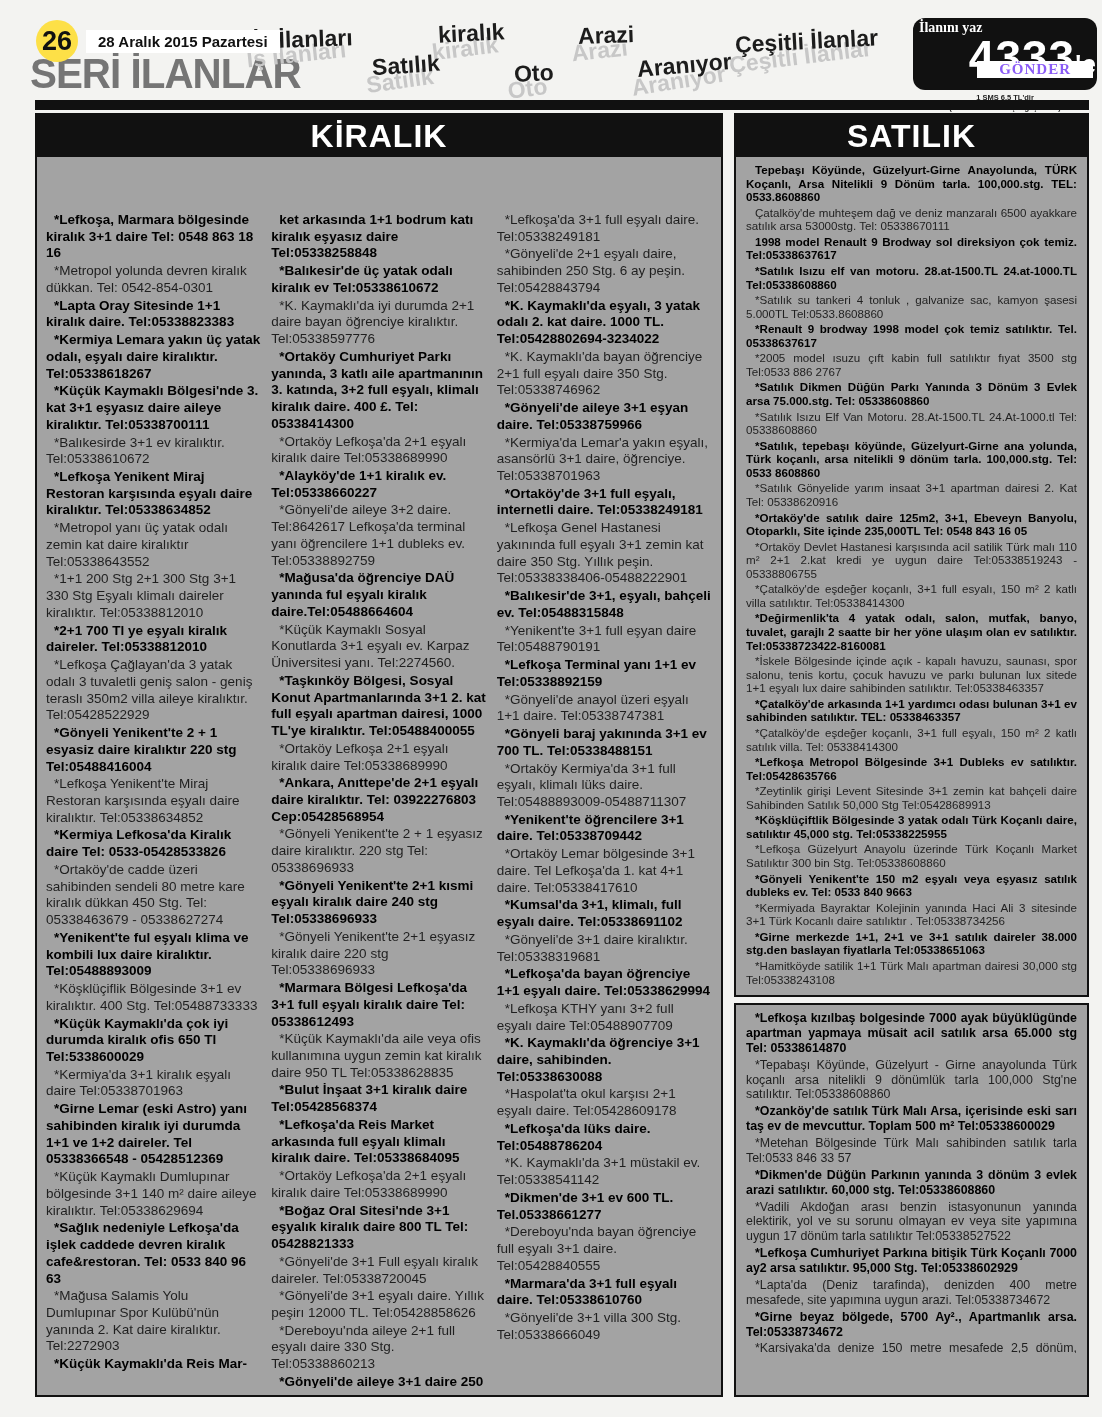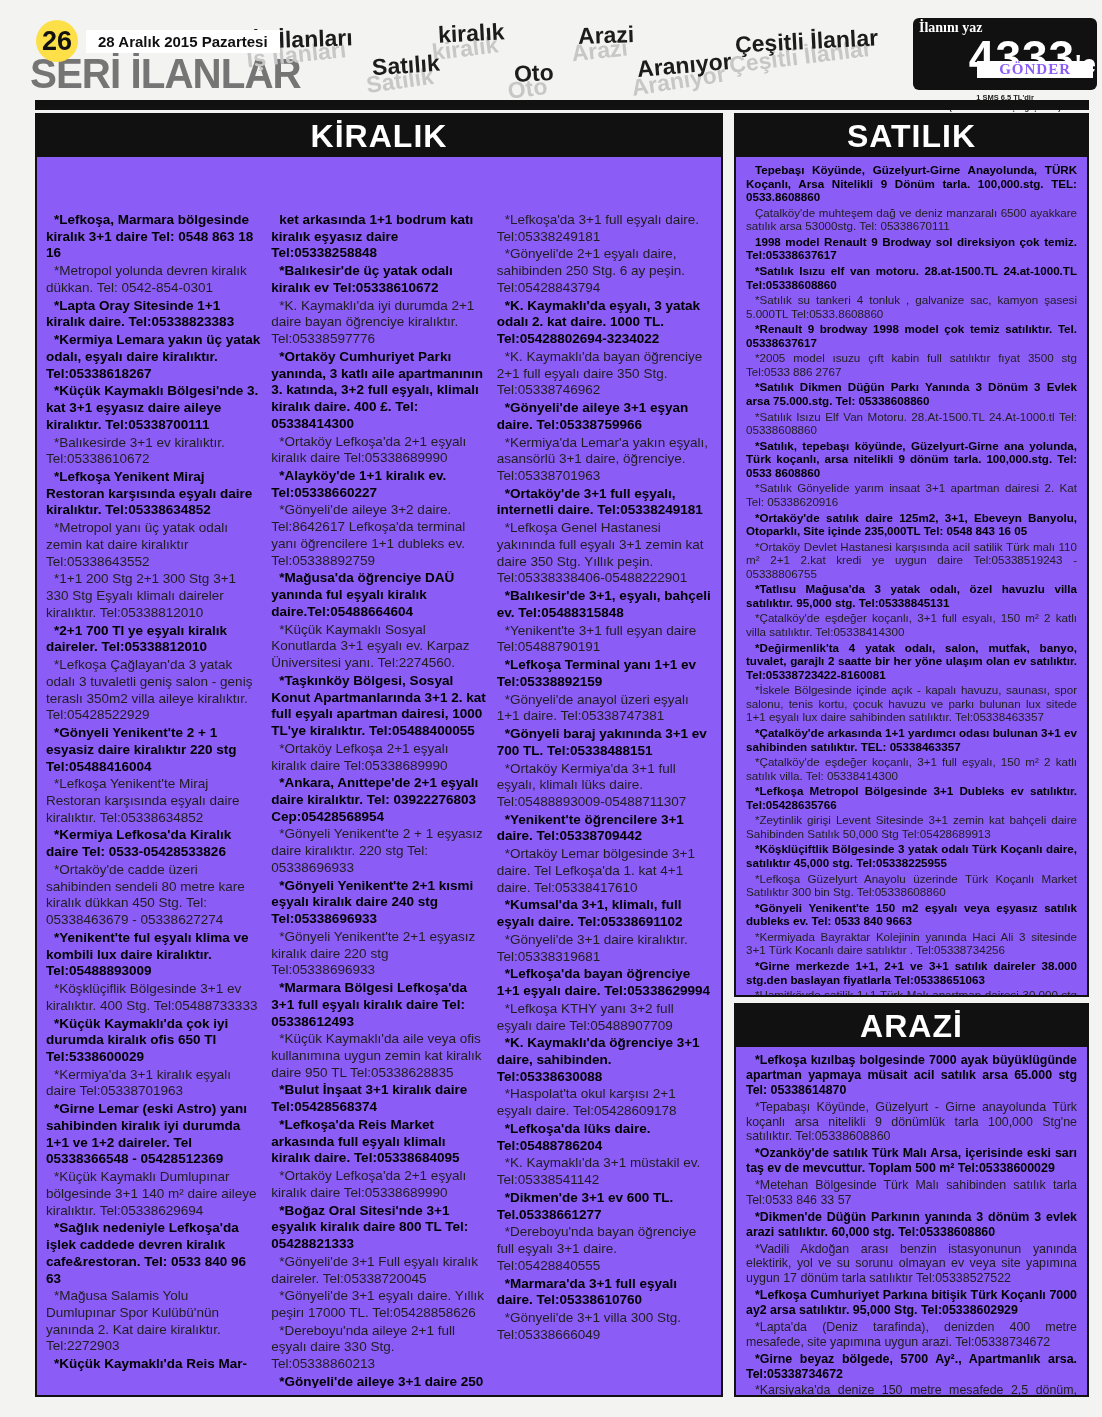--- a/index.html
+++ b/index.html
@@ -17,31 +17,31 @@
   .cat .echo { position:absolute; left:-7px; top:15px; color:#c7c7c7; z-index:0; transform:rotate(-4deg); }
   .cat .main { position:relative; z-index:1; }
   .cat-is       { left:253px; top:26px; transform:rotate(-2deg); }
   .cat-kiralik  { left:438px; top:20px; transform:rotate(-3deg); }
   .cat-arazi    { left:578px; top:22px; transform:rotate(-2deg); }
   .cat-cesitli  { left:735px; top:28px; transform:rotate(-3deg); }
   .cat-satilik  { left:372px; top:52px; transform:rotate(-4deg); }
   .cat-oto      { left:514px; top:60px; transform:rotate(-3deg); }
   .cat-araniyor { left:637px; top:52px; transform:rotate(-5deg); }
 
-  .sms-box { position:absolute; left:913px; top:18px; width:184px; height:72px; background:#111; border-radius:6px; z-index:3; }
+  .sms-box { position:absolute; left:913px; top:18px; width:184px; height:72px; background:#111; border-radius:12px; z-index:3; }
   .sms-tab { position:absolute; top:2px; left:6px; color:#fff; font-family:"Liberation Serif", serif; font-size:14px; font-weight:bold; }
   .sms-number { position:absolute; top:16px; left:0; width:100%; text-align:right; color:#fff; font-size:46px; font-weight:800; line-height:1; letter-spacing:1px; }
   .sms-suffix { font-size:25px; font-weight:800; }
   .sms-gonder { position:absolute; right:4px; bottom:12px; background:#fff; color:#8b5cf6; font-family:"Liberation Serif", serif; font-weight:bold; font-size:15px; letter-spacing:1px; padding:0 22px; }
   .sms-note { position:absolute; left:913px; top:93px; width:184px; text-align:center; font-size:7.5px; font-weight:bold; line-height:1.3; color:#222; }
 
   .black-rule { position:absolute; left:35px; top:100px; width:1054px; height:10px; background:#111; }
 
   
-  .box { position:absolute; background:#8b5cf6; border:2px solid #111; overflow:hidden; }
+  .box { position:absolute; background:#a3a3a3; border:2px solid #111; overflow:hidden; }
   .band { margin:0; height:42px; background:#111; color:#fff; text-align:center; font-size:32px; font-weight:800; line-height:42px; letter-spacing:1px; }
 
   .kiralik { left:35px; top:113px; width:688px; height:1284px; }
   .cols { display:flex; gap:10px; padding:7px 9px; height:calc(100% - 42px); overflow:hidden; }
   .col { flex:1; overflow:hidden;margin-top:48px; }
   .kiralik .ad { font-size:13.5px; line-height:1.24; margin:0 0 1px 0; text-indent:8px; }
 
   .right-box-satilik { left:734px; top:113px; width:355px; height:884px; }
   .right-box-arazi   { left:734px; top:1003px; width:355px; height:394px; }
   .ads { padding:6px 10px; height:calc(100% - 42px); overflow:hidden; }
@@ -150,21 +150,21 @@
           <p class="ad">*Gönyeli Yenikent'te 2 + 1 eşyasız daire kiralıktır. 220 stg Tel: 05338696933</p>
           <p class="ad bold">*Gönyeli Yenikent'te 2+1 kısmi eşyalı kiralık daire 240 stg Tel:05338696933</p>
           <p class="ad">*Gönyeli Yenikent'te 2+1 eşyasız kiralık daire 220 stg Tel:05338696933</p>
           <p class="ad bold">*Marmara Bölgesi Lefkoşa'da 3+1 full eşyalı kiralık daire Tel: 05338612493</p>
           <p class="ad">*Küçük Kaymaklı'da aile veya ofis kullanımına uygun zemin kat kiralık daire 950 TL Tel:05338628835</p>
           <p class="ad bold">*Bulut İnşaat 3+1 kiralık daire Tel:05428568374</p>
           <p class="ad bold">*Lefkoşa'da Reis Market arkasında full eşyalı klimalı kiralık daire. Tel:05338684095</p>
           <p class="ad">*Ortaköy Lefkoşa'da 2+1 eşyalı kiralık daire Tel:05338689990</p>
           <p class="ad bold">*Boğaz Oral Sitesi'nde 3+1 eşyalık kiralık daire 800 TL Tel: 05428821333</p>
           <p class="ad">*Gönyeli'de 3+1 Full eşyalı kiralık daireler. Tel:05338720045</p>
-          <p class="ad">*Gönyeli'de 3+1 eşyalı daire. Yıllık peşirı 17000 TL. Tel:05428858626</p>
+          <p class="ad">*Gönyeli'de 3+1 eşyalı daire. Yıllık peşirı 12000 TL. Tel:05428858626</p>
           <p class="ad">*Dereboyu'nda aileye 2+1 full eşyalı daire 330 Stg. Tel:05338860213</p>
           <p class="ad bold">*Gönyeli'de aileye 3+1 daire 250 Stg. Tel:8708387</p>
         </div>
       <div class="col">
 
       <p class="ad">*Lefkoşa'da 3+1 full eşyalı daire. Tel:05338249181</p>
           <p class="ad">*Gönyeli'de 2+1 eşyalı daire, sahibinden 250 Stg. 6 ay peşin. Tel:05428843794</p>
           <p class="ad bold">*K. Kaymaklı'da eşyalı, 3 yatak odalı 2. kat daire. 1000 TL. Tel:05428802694-3234022</p>
           <p class="ad">*K. Kaymaklı'da bayan öğrenciye 2+1 full eşyalı daire 350 Stg. Tel:05338746962</p>
           <p class="ad bold">*Gönyeli'de aileye 3+1 eşyan daire. Tel:05338759966</p>
@@ -205,39 +205,37 @@
         <p class="ad bold">*Satılık Isızu elf van motoru. 28.at-1500.TL 24.at-1000.TL Tel:05338608860</p>
         <p class="ad">*Satılık su tankeri 4 tonluk , galvanize sac, kamyon şasesi 5.000TL Tel:0533.8608860</p>
         <p class="ad bold">*Renault 9 brodway 1998 model çok temiz satılıktır. Tel. 05338637617</p>
         <p class="ad">*2005 model ısuzu çıft kabin full satılıktır fıyat 3500 stg Tel:0533 886 2767</p>
         <p class="ad bold">*Satılık Dikmen Düğün Parkı Yanında 3 Dönüm 3 Evlek arsa 75.000.stg. Tel: 05338608860</p>
         <p class="ad">*Satılık Isızu Elf Van Motoru. 28.At-1500.TL 24.At-1000.tl Tel: 05338608860</p>
         <p class="ad bold">*Satılık, tepebaşı köyünde, Güzelyurt-Girne ana yolunda, Türk koçanlı, arsa nitelikli 9 dönüm tarla. 100,000.stg. Tel: 0533 8608860</p>
         <p class="ad">*Satılık Gönyelide yarım insaat 3+1 apartman dairesi 2. Kat Tel: 05338620916</p>
         <p class="ad bold">*Ortaköy'de satılık daire 125m2, 3+1, Ebeveyn Banyolu, Otoparklı, Site içinde 235,000TL Tel: 0548 843 16 05</p>
         <p class="ad">*Ortaköy Devlet Hastanesi karşısında acil satilik Türk malı 110 m² 2+1 2.kat kredi ye uygun daire Tel:05338519243 - 05338806755</p>
-        <p class="ad bold">*Tatlısu Mağusa'da 3 yatak odalı, özel havuzlu villa satılıktır. 95,000 stg. Tel:05338845131</p>
         <p class="ad">*Çatalköy'de eşdeğer koçanlı, 3+1 full esyalı, 150 m² 2 katlı villa satılıktır. Tel:05338414300</p>
         <p class="ad bold">*Değirmenlik'ta 4 yatak odalı, salon, mutfak, banyo, tuvalet, garajlı 2 saatte bir her yöne ulaşım olan ev satılıktır. Tel:05338723422-8160081</p>
         <p class="ad">*İskele Bölgesinde içinde açık - kapalı havuzu, saunası, spor salonu, tenis kortu, çocuk havuzu ve parkı bulunan lux sitede 1+1 eşyalı lux daire sahibinden satılıktır. Tel:05338463357</p>
         <p class="ad bold">*Çatalköy'de arkasında 1+1 yardımcı odası bulunan 3+1 ev sahibinden satılıktır. TEL: 05338463357</p>
         <p class="ad">*Çatalköy'de eşdeğer koçanlı, 3+1 full eşyalı, 150 m² 2 katlı satılık villa. Tel: 05338414300</p>
         <p class="ad bold">*Lefkoşa Metropol Bölgesinde 3+1 Dubleks ev satılıktır. Tel:05428635766</p>
         <p class="ad">*Zeytinlik girişi Levent Sitesinde 3+1 zemin kat bahçeli daire Sahibinden Satılık 50,000 Stg Tel:05428689913</p>
         <p class="ad bold">*Köşklüçiftlik Bölgesinde 3 yatak odalı Türk Koçanlı daire, satılıktır 45,000 stg. Tel:05338225955</p>
         <p class="ad">*Lefkoşa Güzelyurt Anayolu üzerinde Türk Koçanlı Market Satılıktır 300 bin Stg. Tel:05338608860</p>
         <p class="ad bold">*Gönyeli Yenikent'te 150 m2 eşyalı veya eşyasız satılık dubleks ev. Tel: 0533 840 9663</p>
         <p class="ad">*Kermiyada Bayraktar Kolejinin yanında Haci Ali 3 sitesinde 3+1 Türk Kocanlı daire satılıktır . Tel:05338734256</p>
         <p class="ad bold">*Girne merkezde 1+1, 2+1 ve 3+1 satılık daireler 38.000 stg.den baslayan fiyatlarla Tel:05338651063</p>
         <p class="ad">*Hamitköyde satilik 1+1 Türk Malı apartman dairesi 30,000 stg Tel:05338243108</p>
       </div>
   </section>
 
   <section class="box right-box-arazi">
-    <h2 class="band">ARAZİ</h2>
     <div class="ads">
 
     <p class="ad bold">*Lefkoşa kızılbaş bolgesinde 7000 ayak büyüklügünde apartman yapmaya müsait acil satılık arsa 65.000 stg Tel: 05338614870</p>
         <p class="ad">*Tepabaşı Köyünde, Güzelyurt - Girne anayolunda Türk koçanlı arsa nitelikli 9 dönümlük tarla 100,000 Stg'ne satılıktır. Tel:05338608860</p>
         <p class="ad bold">*Ozanköy'de satılık Türk Malı Arsa, içerisinde eski sarı taş ev de mevcuttur. Toplam 500 m² Tel:05338600029</p>
         <p class="ad">*Metehan Bölgesinde Türk Malı sahibinden satılık tarla Tel:0533 846 33 57</p>
         <p class="ad bold">*Dikmen'de Düğün Parkının yanında 3 dönüm 3 evlek arazi satılıktır. 60,000 stg. Tel:05338608860</p>
         <p class="ad">*Vadili Akdoğan arası benzin istasyonunun yanında elektirik, yol ve su sorunu olmayan ev veya site yapımına uygun 17 dönüm tarla satılıktır Tel:05338527522</p>
         <p class="ad bold">*Lefkoşa Cumhuriyet Parkına bitişik Türk Koçanlı 7000 ay2 arsa satılıktır. 95,000 Stg. Tel:05338602929</p>
         <p class="ad">*Lapta'da (Deniz tarafinda), denizden 400 metre mesafede, site yapımına uygun arazi. Tel:05338734672</p>

